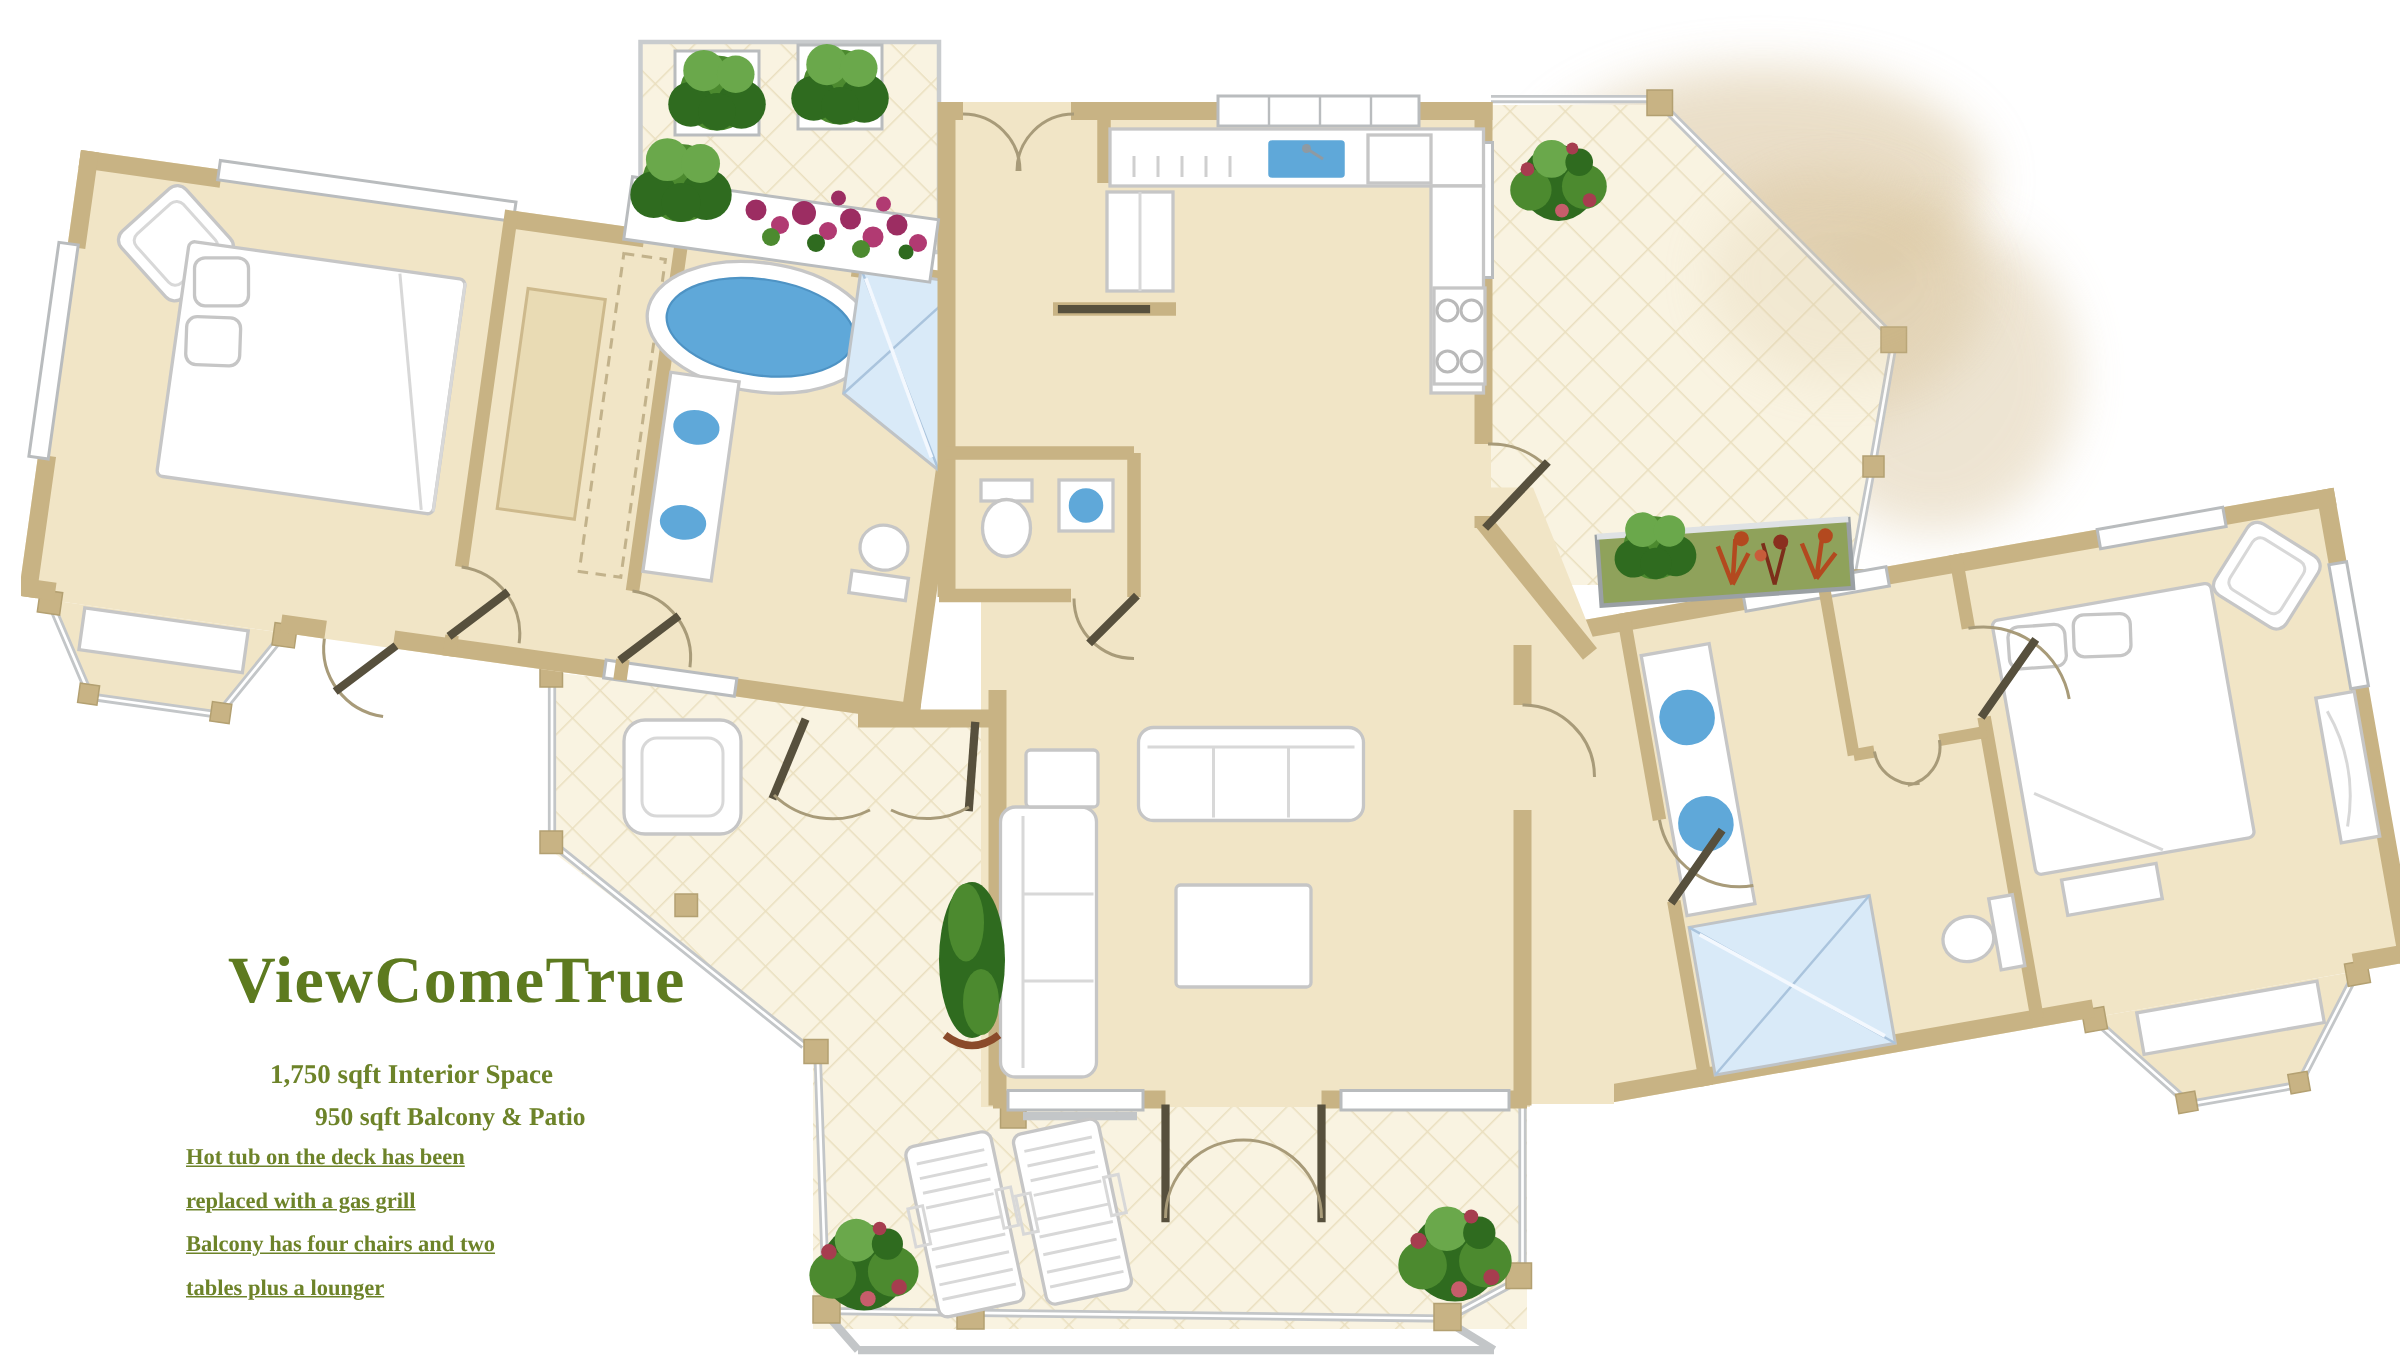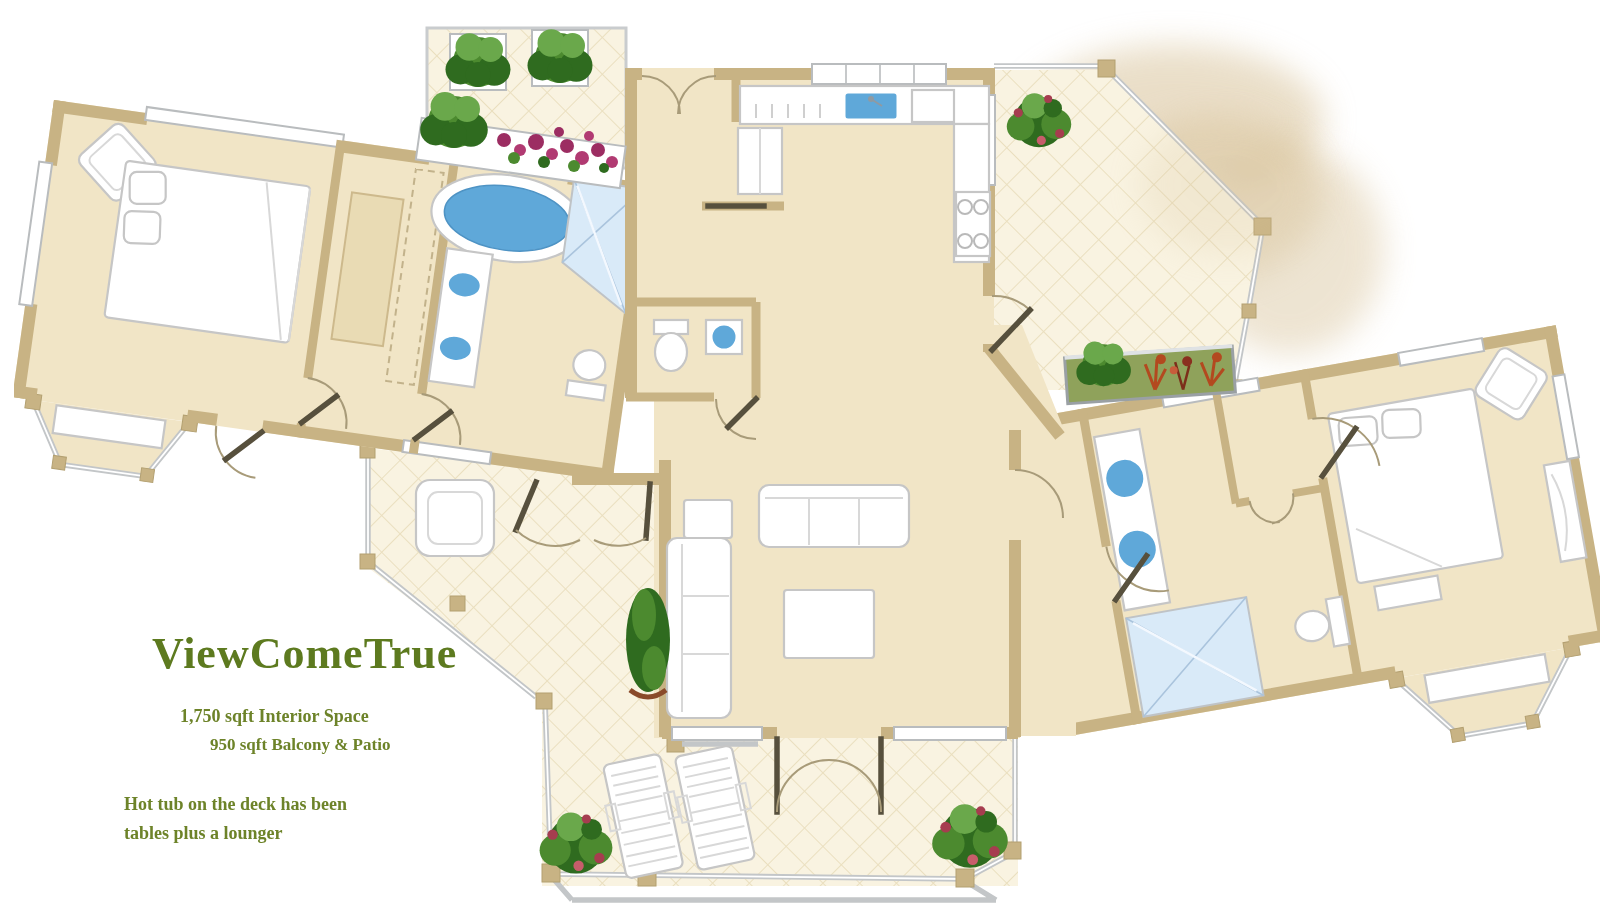--- a/index.html
+++ b/index.html
@@ -28,21 +28,21 @@
   .grass{fill:var(--planter-grass);stroke:#9aa0a4;stroke-width:3;}
   .leafD{fill:var(--plant-dark);} .leafM{fill:var(--plant-mid);} .leafL{fill:var(--plant-light);}
   .flw{fill:var(--flower);} .flw2{fill:#b13a72;} .spr{stroke:#b3491f;stroke-width:3;fill:none;}
   .sprD{stroke:#7c2e1a;stroke-width:2.5;fill:none;}
   .smudge{fill:var(--smudge);}
   
   .fp-text{position:absolute;color:var(--ink-body);font-weight:bold;}
   #fp-title{left:138px;top:628px;font-size:44px;color:var(--ink-title);letter-spacing:1px;}
   #fp-area1{left:166px;top:706px;font-size:18px;}
   #fp-area2{left:196px;top:735px;font-size:17px;}
-  #fp-notes{left:110px;top:790px;font-size:18px;line-height:29px;}
+  #fp-notes{left:110px;top:758px;font-size:15px;line-height:29px;text-decoration:underline;}
 </style>
 </head>
 <body>
 
 <div id="stage">
 <svg width="1600" height="914" viewBox="0 0 1600 914">
   <defs>
     <pattern id="tileP" width="26" height="26" patternUnits="userSpaceOnUse" patternTransform="rotate(45)">
       <rect width="26" height="26" fill="var(--tile)"></rect>
       <path d="M0 0H26 M0 0V26" stroke="var(--tile-line)" stroke-width="2" fill="none"></path>
@@ -404,15 +404,17 @@
       <path class="fln" d="M678,762 h46 M678,772 h46 M678,782 h46 M678,792 h46 M676,808 h50 M676,820 h50 M676,832 h50 M676,844 h50 M676,854 h50"></path>
     </g>
   </g>
 </svg>
 
 <div class="fp-text" id="fp-title">ViewComeTrue</div>
 <div class="fp-text" id="fp-area1">1,750 sqft Interior Space</div>
 <div class="fp-text" id="fp-area2">950 sqft Balcony &amp; Patio</div>
 <div class="fp-text" id="fp-notes">
   <div>Hot tub on the deck has been</div>
+  <div>replaced with a gas grill</div>
+  <div>Balcony has four chairs and two</div>
   <div>tables plus a lounger</div>
 </div>
 </div>
 
 </body></html>

